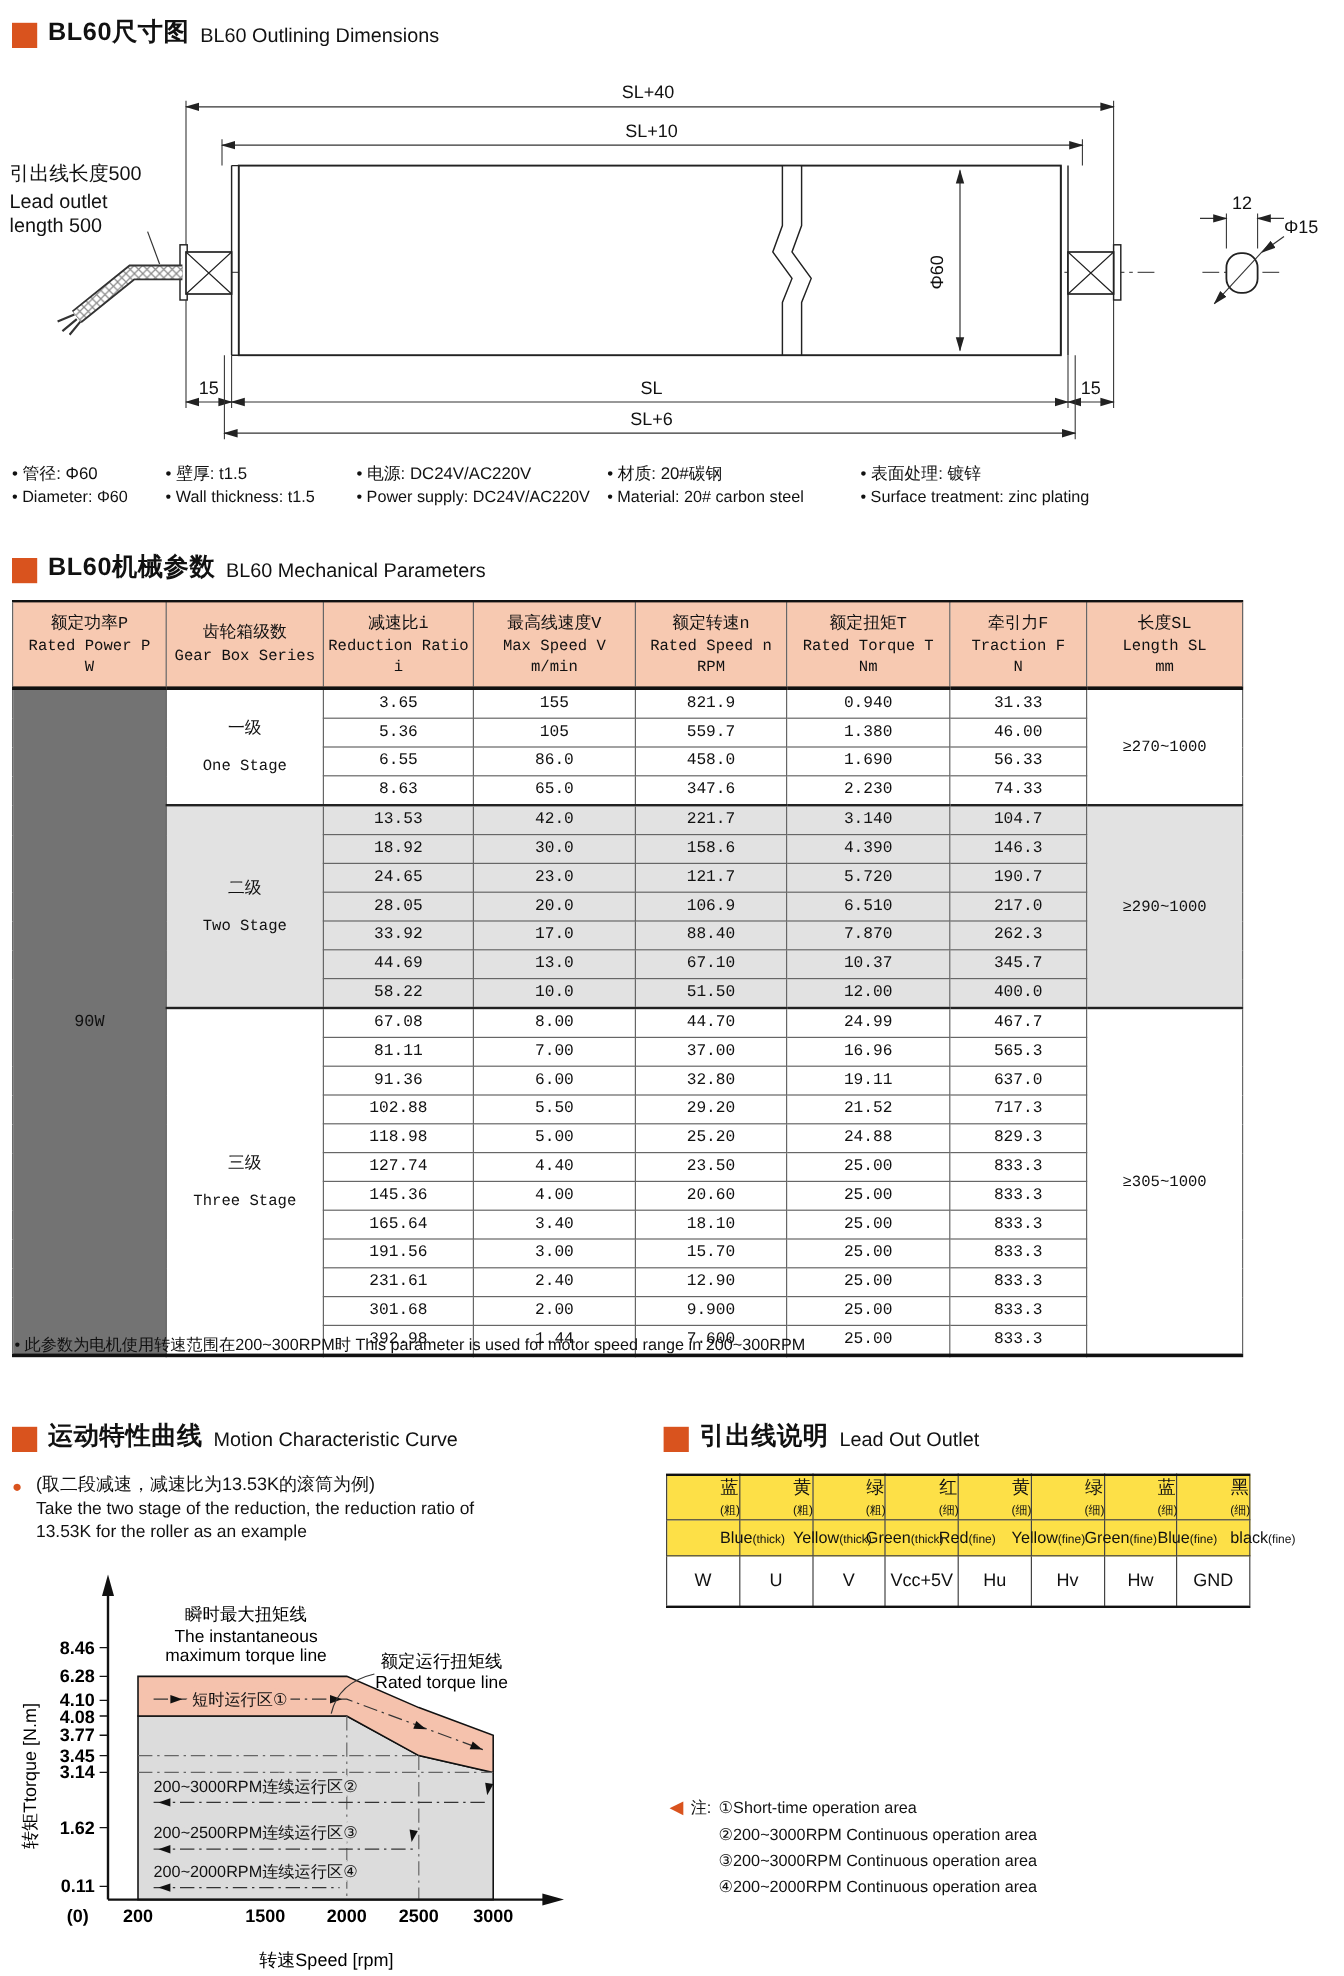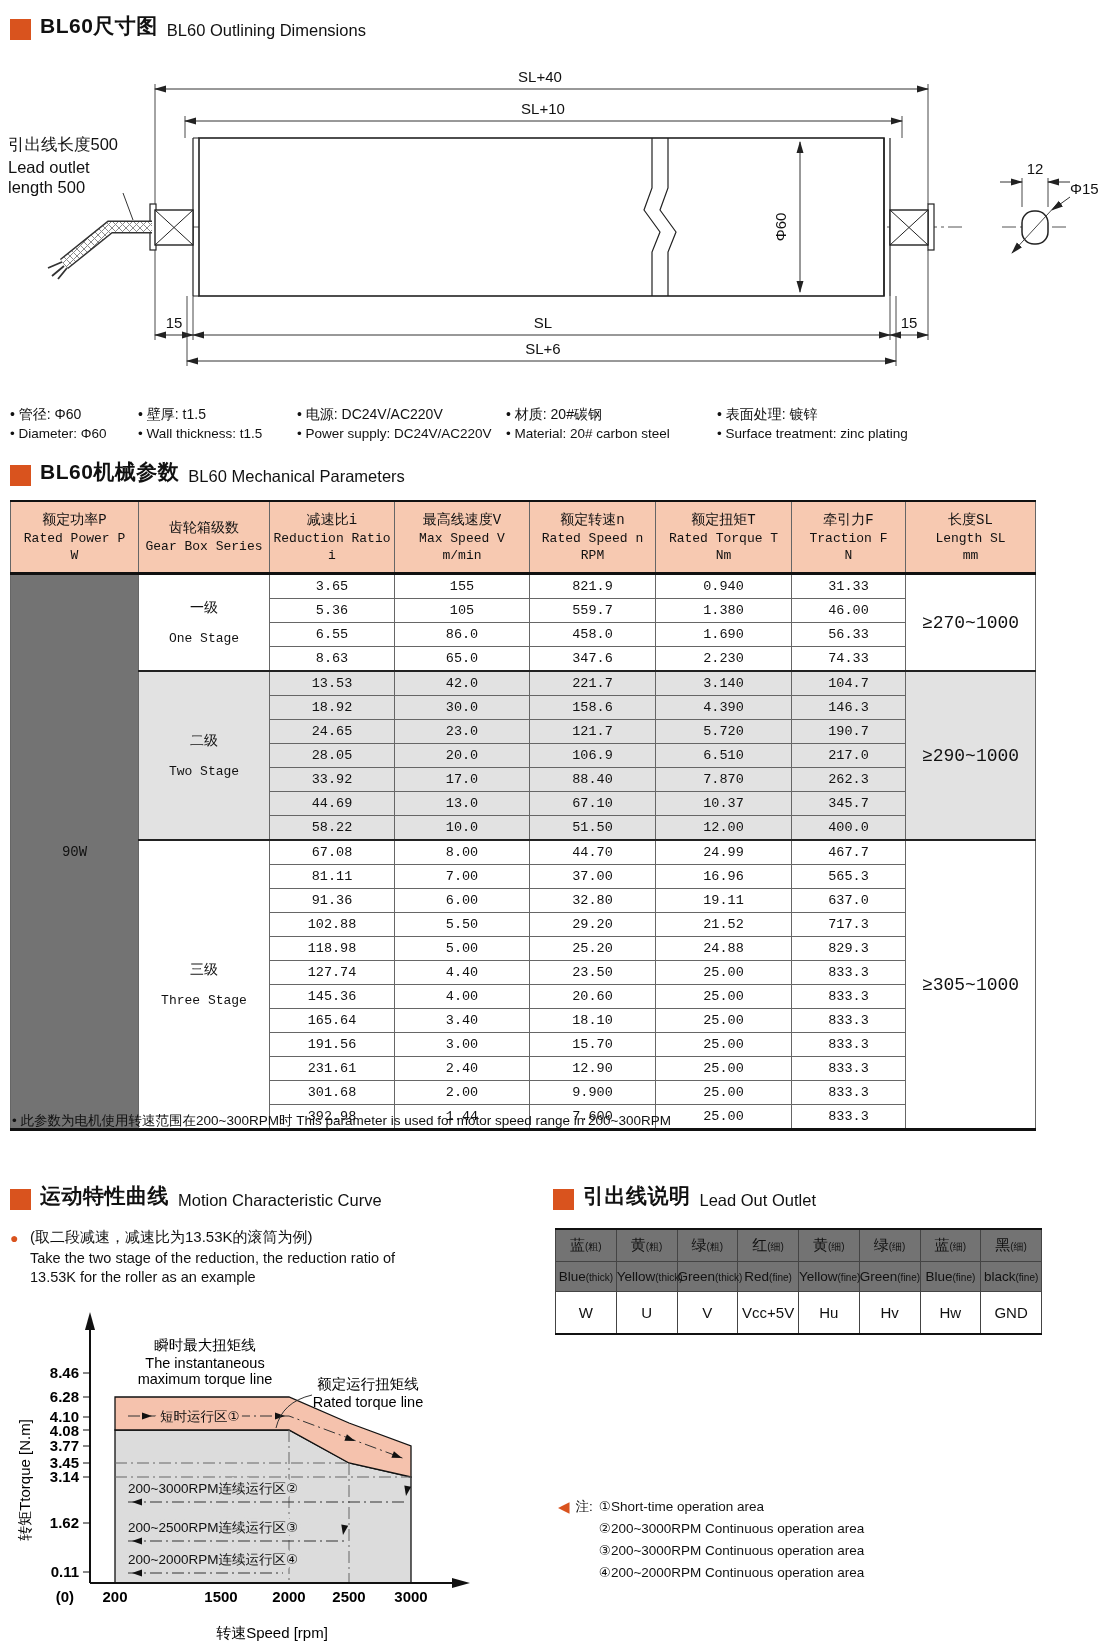--- a/index.html
+++ b/index.html
@@ -6,48 +6,48 @@
   #page{position:relative;width:1120px;height:1647px;background:#fff;overflow:hidden;
         font-family:"Liberation Sans","DejaVu Sans",sans-serif;color:#111;}
   .abs{position:absolute;}
   
   .sec-title{position:absolute;display:flex;align-items:flex-end;height:24px;}
   .sec-title .sq{width:21px;height:21px;background:#d9531e;margin-right:9px;flex:0 0 auto;}
   .sec-title .cn{font-size:21px;font-weight:bold;letter-spacing:.5px;}
   .sec-title .en{font-size:16.5px;margin-left:9px;white-space:nowrap;}
   
   .spec{position:absolute;top:384px;white-space:nowrap;}
-  .spec .l1{font-size:14px;line-height:20px;margin-top:20px;}
+  .spec .l1{font-size:14px;line-height:20px;}
   .spec .l2{font-size:13.5px;line-height:20px;}
   
   table.mech{position:absolute;left:10px;top:500px;width:1025px;border-collapse:collapse;table-layout:fixed;
              border-top:2.5px solid #111;border-bottom:3px solid #111;font-family:Liberation Mono, monospace;}
   .mech th,.mech td{border:1px solid #666;text-align:center;vertical-align:middle;padding:0;}
   .mech thead th{background:#f7c9b1;border-bottom:3px solid #111;font-weight:normal;height:70px;}
   .mech thead .cn{font-size:14px;line-height:19px;}
   .mech thead .en{font-size:13px;line-height:17px;}
   .mech thead .unit{font-size:13px;line-height:17px;}
   .mech tbody td{font-size:13.5px;height:23px;}
   .mech tbody tr.shade td{background:#e2e2e2;}
   .mech tbody tr.gstart td{border-top:2px solid #222;}
   .mech td.power{background:#737373;font-size:14px;}
   .mech td.stage .scn{font-size:14px;line-height:19px;}
   .mech td.stage .sen{font-size:13px;line-height:17px;margin-top:12px;}
-  .mech td.len{font-size:18px;}
+  .mech td.len{font-size:13px;}
   .footnote{position:absolute;left:12px;top:1112px;font-size:13.5px;}
   
   .mnote-cn{position:absolute;left:30px;top:1228px;font-size:15px;}
   .mnote-dot{position:absolute;left:10px;top:1231px;font-size:14px;color:#d9531e;line-height:14px;}
   .mnote-en{position:absolute;left:30px;top:1249px;width:368px;font-size:14.5px;line-height:19.5px;text-align:justify;}
   .mnote-en2{position:absolute;left:30px;top:1269px;font-size:14.5px;}
   
   table.lead{position:absolute;left:555px;top:1228px;width:487px;border-collapse:collapse;table-layout:fixed;
              border-top:2.5px solid #111;border-bottom:2.5px solid #111;}
   .lead td{border:1px solid #444;text-align:center;vertical-align:middle;padding:0;}
-  .lead tr.pink td{background:#737373;}
+  .lead tr.pink td{background:#fde047;padding-left:44px;}
   .lead .r1 td{height:31px;font-size:15px;}
   .lead .r2 td{height:29px;font-size:13.5px;}
   .lead .r3 td{height:41px;font-size:15px;}
   .lead .sub{font-size:10px;}
   
   .notes{position:absolute;left:558px;top:1496px;font-size:13.5px;line-height:22px;}
   .notes .row{display:flex;}
   .notes .tri{color:#d9531e;font-size:15px;margin-right:6px;line-height:22px;}
   .notes .lbl{margin-right:6px;}
   .notes .items div{line-height:22px;}

